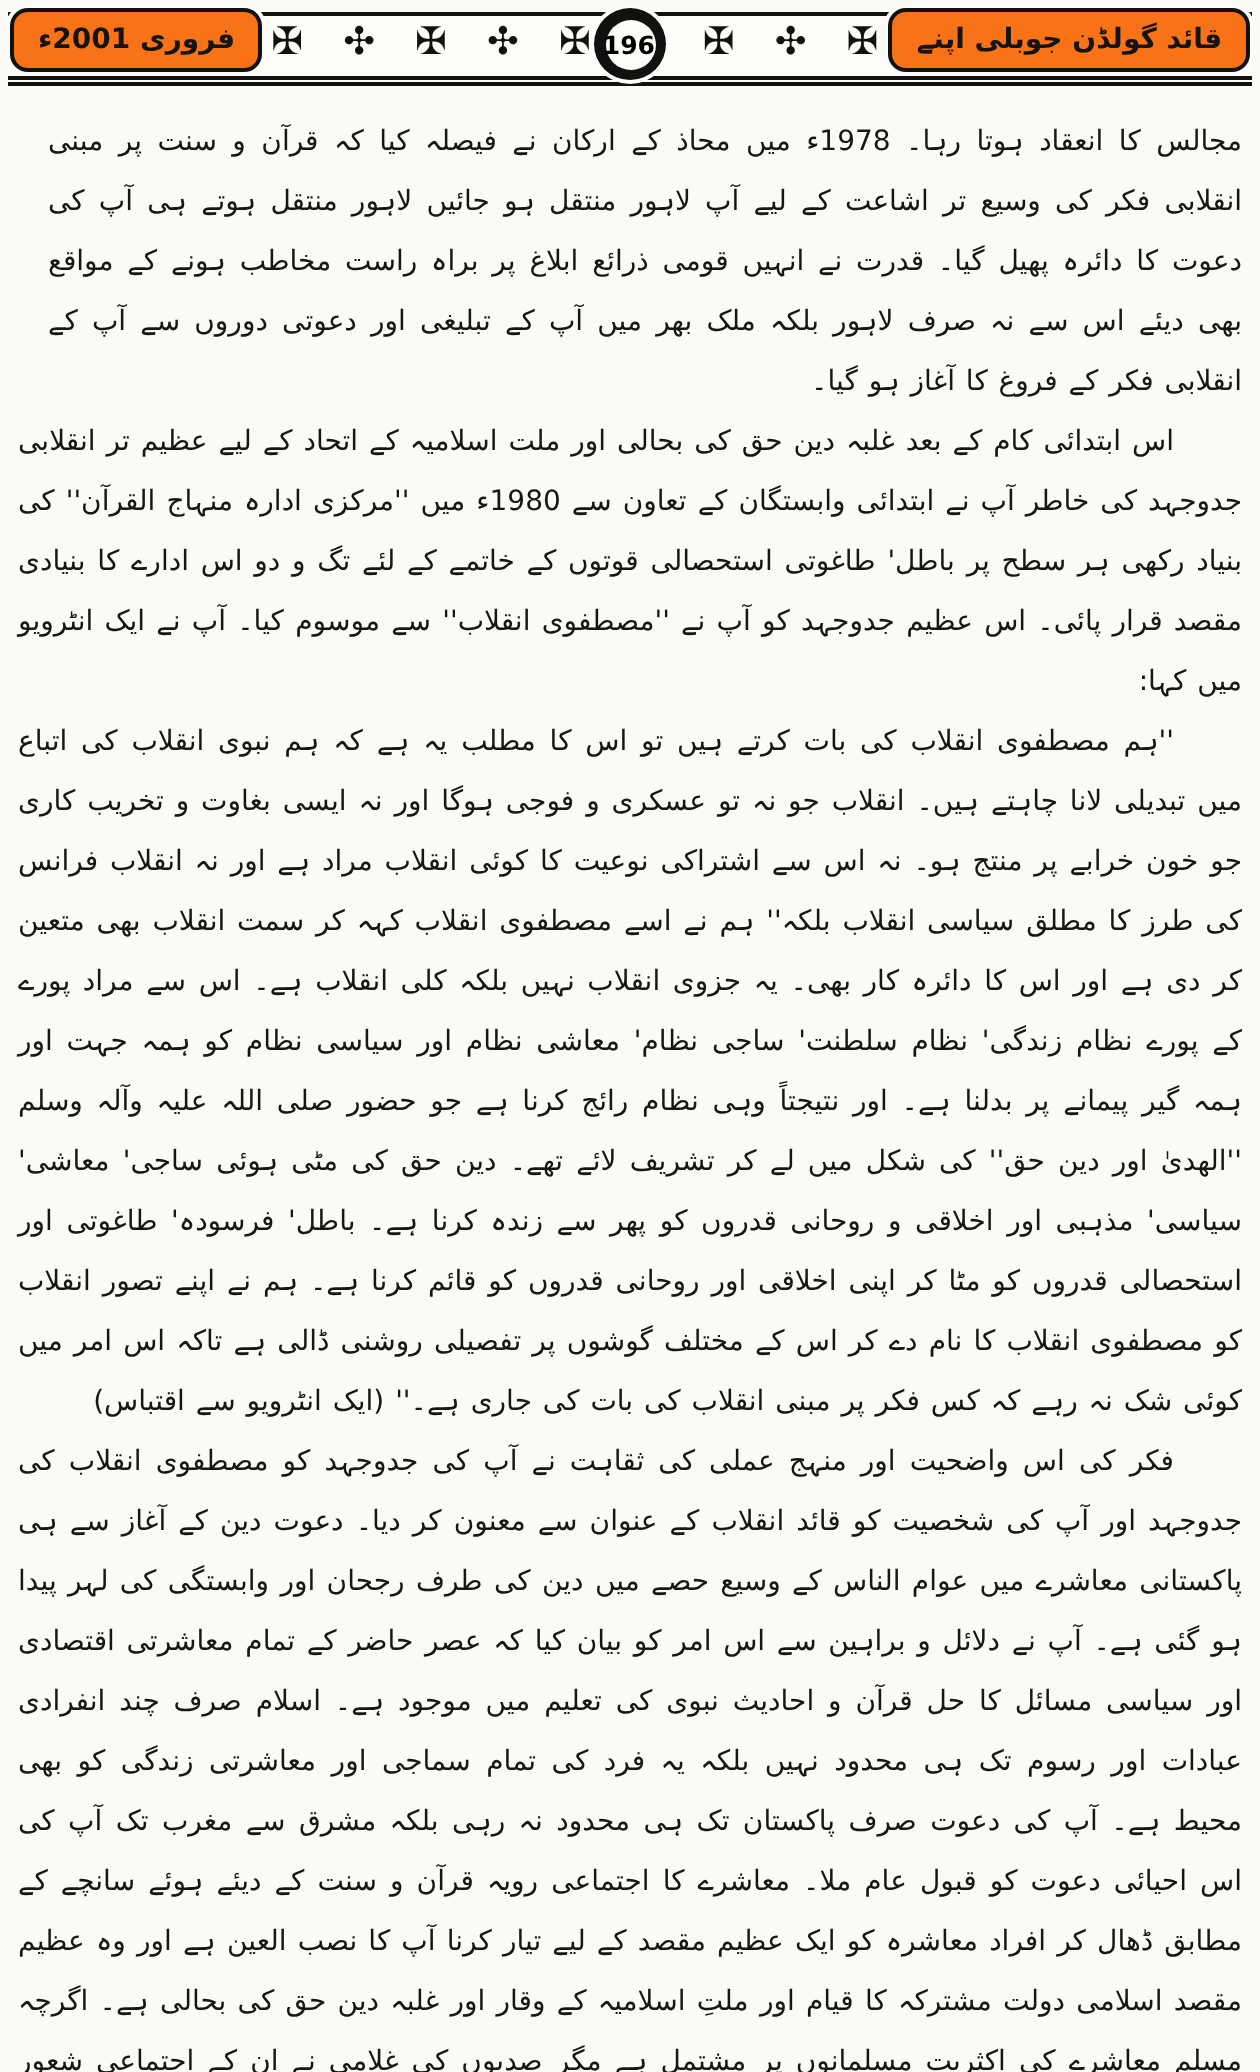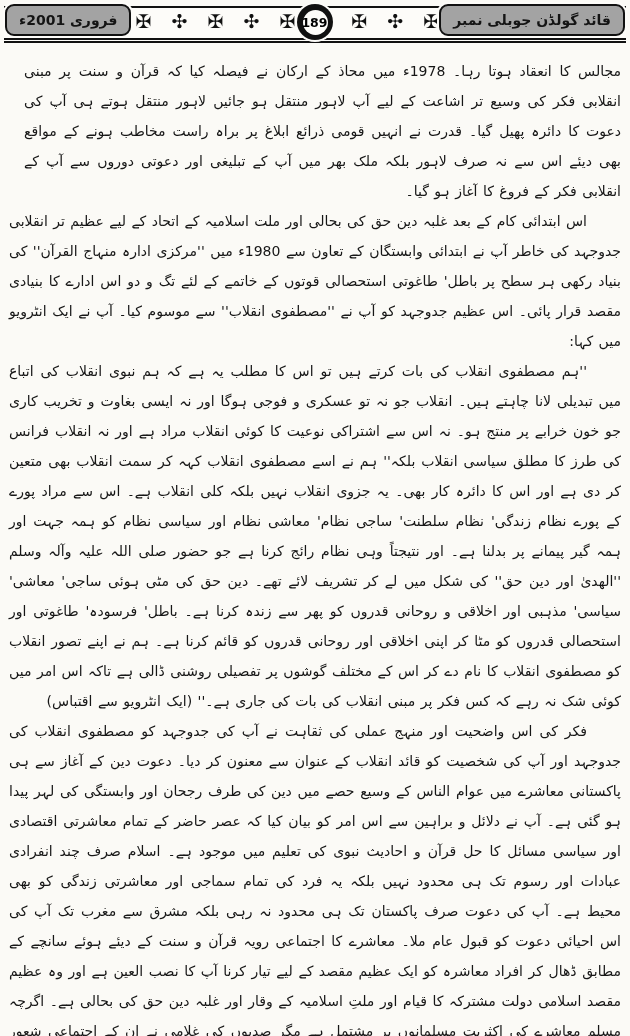--- a/index.html
+++ b/index.html
@@ -39,21 +39,21 @@
     display: inline-block;
     font-size: 19px;
     line-height: 27px;
     letter-spacing: 7px;
     white-space: nowrap;
   }
   .hbox {
     position: absolute;
     top: 1px;
     height: 24px;
-    background: #a3a3a3;
+    background: #f97316;
     border: 2px solid #111;
     border-radius: 9px;
     box-shadow: 0 0 0 2px #fdfcf9;
     padding: 3px 12px 1px 12px;
     font-size: 14px;
     font-weight: bold;
     line-height: 22px;
     white-space: nowrap;
     direction: rtl;
   }
@@ -107,25 +107,25 @@
   <header class="masthead">
     <div class="band">
       <span class="motifs">✣ ✠ ✣ ✠ ✣ ✠ ✣ ✠ ✣ ✠ ✣ ✠ ✣ ✠ ✣ ✠ ✣ ✠ ✣ ✠ ✣ ✠ ✣</span>
     </div>
 
     <div class="hbox hbox-left">
       <span>فروری 2001ء</span>
     </div>
 
     <div class="hbox hbox-right">
-      <span>قائد گولڈن جوبلی نمبر</span>
+      <span>قائد گولڈن جوبلی اپنے</span>
     </div>
 
     <div class="seal">
-      <span class="pagenum">189</span>
+      <span class="pagenum">196</span>
     </div>
   </header>
 
   <main class="article">
     <p class="para flush">مجالس کا انعقاد ہوتا رہا۔ 1978ء میں محاذ کے ارکان نے فیصلہ کیا کہ قرآن و سنت پر مبنی انقلابی فکر کی وسیع تر اشاعت کے لیے آپ لاہور منتقل ہو جائیں لاہور منتقل ہوتے ہی آپ کی دعوت کا دائرہ پھیل گیا۔ قدرت نے انہیں قومی ذرائع ابلاغ پر براہ راست مخاطب ہونے کے مواقع بھی دیئے اس سے نہ صرف لاہور بلکہ ملک بھر میں آپ کے تبلیغی اور دعوتی دوروں سے آپ کے انقلابی فکر کے فروغ کا آغاز ہو گیا۔</p>
     <p class="para">اس ابتدائی کام کے بعد غلبہ دین حق کی بحالی اور ملت اسلامیہ کے اتحاد کے لیے عظیم تر انقلابی جدوجہد کی خاطر آپ نے ابتدائی وابستگان کے تعاون سے 1980ء میں ''مرکزی ادارہ منہاج القرآن'' کی بنیاد رکھی ہر سطح پر باطل' طاغوتی استحصالی قوتوں کے خاتمے کے لئے تگ و دو اس ادارے کا بنیادی مقصد قرار پائی۔ اس عظیم جدوجہد کو آپ نے ''مصطفوی انقلاب'' سے موسوم کیا۔ آپ نے ایک انٹرویو میں کہا:</p>
     <p class="para">''ہم مصطفوی انقلاب کی بات کرتے ہیں تو اس کا مطلب یہ ہے کہ ہم نبوی انقلاب کی اتباع میں تبدیلی لانا چاہتے ہیں۔ انقلاب جو نہ تو عسکری و فوجی ہوگا اور نہ ایسی بغاوت و تخریب کاری جو خون خرابے پر منتج ہو۔ نہ اس سے اشتراکی نوعیت کا کوئی انقلاب مراد ہے اور نہ انقلاب فرانس کی طرز کا مطلق سیاسی انقلاب بلکہ'' ہم نے اسے مصطفوی انقلاب کہہ کر سمت انقلاب بھی متعین کر دی ہے اور اس کا دائرہ کار بھی۔ یہ جزوی انقلاب نہیں بلکہ کلی انقلاب ہے۔ اس سے مراد پورے کے پورے نظام زندگی' نظام سلطنت' ساجی نظام' معاشی نظام اور سیاسی نظام کو ہمہ جہت اور ہمہ گیر پیمانے پر بدلنا ہے۔ اور نتیجتاً وہی نظام رائج کرنا ہے جو حضور صلی اللہ علیہ وآلہ وسلم ''الھدیٰ اور دین حق'' کی شکل میں لے کر تشریف لائے تھے۔ دین حق کی مٹی ہوئی ساجی' معاشی' سیاسی' مذہبی اور اخلاقی و روحانی قدروں کو پھر سے زندہ کرنا ہے۔ باطل' فرسودہ' طاغوتی اور استحصالی قدروں کو مٹا کر اپنی اخلاقی اور روحانی قدروں کو قائم کرنا ہے۔ ہم نے اپنے تصور انقلاب کو مصطفوی انقلاب کا نام دے کر اس کے مختلف گوشوں پر تفصیلی روشنی ڈالی ہے تاکہ اس امر میں کوئی شک نہ رہے کہ کس فکر پر مبنی انقلاب کی بات کی جاری ہے۔'' (ایک انٹرویو سے اقتباس)</p>
     <p class="para">فکر کی اس واضحیت اور منہج عملی کی ثقاہت نے آپ کی جدوجہد کو مصطفوی انقلاب کی جدوجہد اور آپ کی شخصیت کو قائد انقلاب کے عنوان سے معنون کر دیا۔ دعوت دین کے آغاز سے ہی پاکستانی معاشرے میں عوام الناس کے وسیع حصے میں دین کی طرف رجحان اور وابستگی کی لہر پیدا ہو گئی ہے۔ آپ نے دلائل و براہین سے اس امر کو بیان کیا کہ عصر حاضر کے تمام معاشرتی اقتصادی اور سیاسی مسائل کا حل قرآن و احادیث نبوی کی تعلیم میں موجود ہے۔ اسلام صرف چند انفرادی عبادات اور رسوم تک ہی محدود نہیں بلکہ یہ فرد کی تمام سماجی اور معاشرتی زندگی کو بھی محیط ہے۔ آپ کی دعوت صرف پاکستان تک ہی محدود نہ رہی بلکہ مشرق سے مغرب تک آپ کی اس احیائی دعوت کو قبول عام ملا۔ معاشرے کا اجتماعی رویہ قرآن و سنت کے دیئے ہوئے سانچے کے مطابق ڈھال کر افراد معاشرہ کو ایک عظیم مقصد کے لیے تیار کرنا آپ کا نصب العین ہے اور وہ عظیم مقصد اسلامی دولت مشترکہ کا قیام اور ملتِ اسلامیہ کے وقار اور غلبہ دین حق کی بحالی ہے۔ اگرچہ مسلم معاشرے کی اکثریت مسلمانوں پر مشتمل ہے مگر صدیوں کی غلامی نے ان کے اجتماعی شعور کو دور زوال سے نکلنے کے امکانات سے مایوس کر دیا ہے۔ اس لیے ایک</p>
   </main>
 

